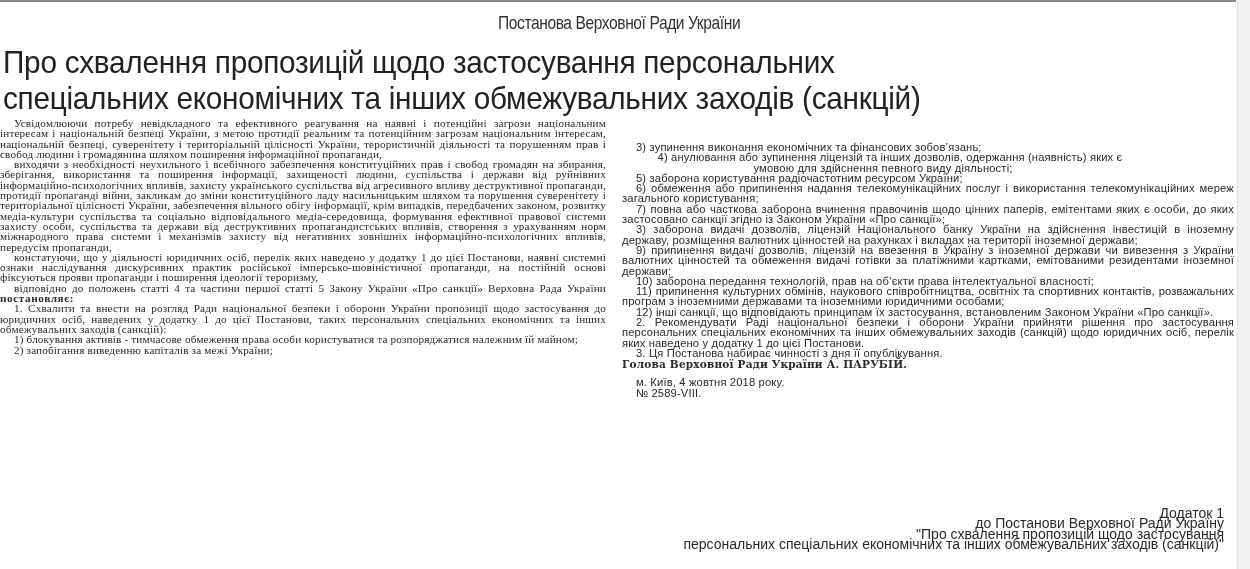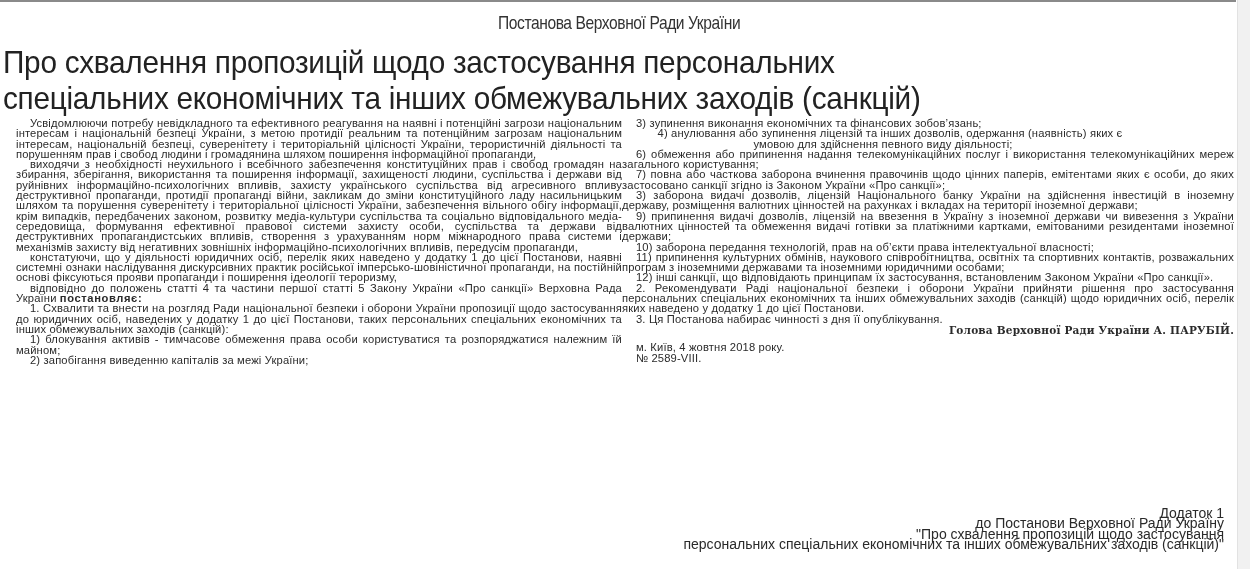--- a/index.html
+++ b/index.html
@@ -21,26 +21,26 @@
     position: absolute; left: 3px; top: 44px; margin: 0;
     font-weight: normal; font-size: 32px; line-height: 36px; color: #222;
     letter-spacing: -0.3px; transform: scaleX(0.93); transform-origin: 0 0;
     white-space: nowrap;
   }
   .col {
     position: absolute; top: 118px;
     font-size: 11.2px; line-height: 10.3px; color: #2a2a2a;
     text-align: justify; letter-spacing: 0.15px;
   }
-  .col-left { left: 16px; width: 606px; }
-  .col-right { left: 622px; width: 612px; }
+  .col-left { left: 0; width: 606px; font-family: Liberation Serif, serif; }
+  .col-right { left: 622px; width: 612px; margin-top: 24px; }
   .col p { margin: 0; text-indent: 14px; }
   .bold-word { font-weight: bold; letter-spacing: 0.6px; }
   .signature {
-    text-align: right; font-family: "DejaVu Serif", "Liberation Serif", serif;
+    font-family: "DejaVu Serif", "Liberation Serif", serif;
     font-weight: bold; font-size: 10.5px; margin-top: 1px; letter-spacing: 0.2px;
   }
   .meta { margin-top: 7px; padding-left: 14px; }
   .meta div { line-height: 11px; }
   .annex {
     position: absolute; right: 14px; top: 508px; text-align: right;
     font-size: 14px; line-height: 10.4px; color: #2a2a2a;
   }
 </style>
 </head>
@@ -62,20 +62,21 @@
     <p>констатуючи, що у діяльності юридичних осіб, перелік яких наведено у додатку 1 до цієї Постанови, наявні системні ознаки наслідування дискурсивних практик російської імперсько-шовіністичної пропаганди, на постійній основі фіксуються прояви пропаганди і поширення ідеології тероризму,</p>
     <p><span>відповідно до положень статті 4 та частини першої статті 5 Закону України «Про санкції» Верховна Рада України</span> <span class="bold-word">постановляє:</span></p>
     <p>1. Схвалити та внести на розгляд Ради національної безпеки і оборони України пропозиції щодо застосування до юридичних осіб, наведених у додатку 1 до цієї Постанови, таких персональних спеціальних економічних та інших обмежувальних заходів (санкцій):</p>
     <p>1) блокування активів - тимчасове обмеження права особи користуватися та розпоряджатися належним їй майном;</p>
     <p>2) запобігання виведенню капіталів за межі України;</p>
   </div>
 
   <div class="col col-right">
     <p>3) зупинення виконання економічних та фінансових зобов’язань;</p>
     <p style="text-align:center;padding-right:90px;">4) анулювання або зупинення ліцензій та інших дозволів, одержання (наявність) яких є умовою для здійснення певного виду діяльності;</p>
+    <p>5) заборона користування радіочастотним ресурсом України;</p>
     <p>6) обмеження або припинення надання телекомунікаційних послуг і використання телекомунікаційних мереж загального користування;</p>
     <p>7) повна або часткова заборона вчинення правочинів щодо цінних паперів, емітентами яких є особи, до яких застосовано санкції згідно із Законом України «Про санкції»;</p>
     <p>3) заборона видачі дозволів, ліцензій Національного банку України на здійснення інвестицій в іноземну державу, розміщення валютних цінностей на рахунках і вкладах на території іноземної держави;</p>
     <p>9) припинення видачі дозволів, ліцензій на ввезення в Україну з іноземної держави чи вивезення з України валютних цінностей та обмеження видачі готівки за платіжними картками, емітованими резидентами іноземної держави;</p>
     <p>10) заборона передання технологій, прав на об’єкти права інтелектуальної власності;</p>
     <p>11) припинення культурних обмінів, наукового співробітництва, освітніх та спортивних контактів, розважальних програм з іноземними державами та іноземними юридичними особами;</p>
     <p>12) інші санкції, що відповідають принципам їх застосування, встановленим Законом України «Про санкції».</p>
     <p>2. Рекомендувати Раді національної безпеки і оборони України прийняти рішення про застосування персональних спеціальних економічних та інших обмежувальних заходів (санкцій) щодо юридичних осіб, перелік яких наведено у додатку 1 до цієї Постанови.</p>
     <p>3. Ця Постанова набирає чинності з дня її опублікування.</p>
     <div class="signature">Голова Верховної Ради України А. ПАРУБІЙ.</div>

